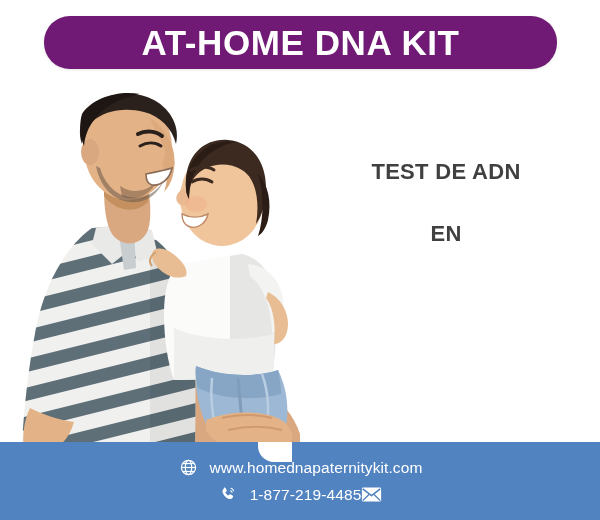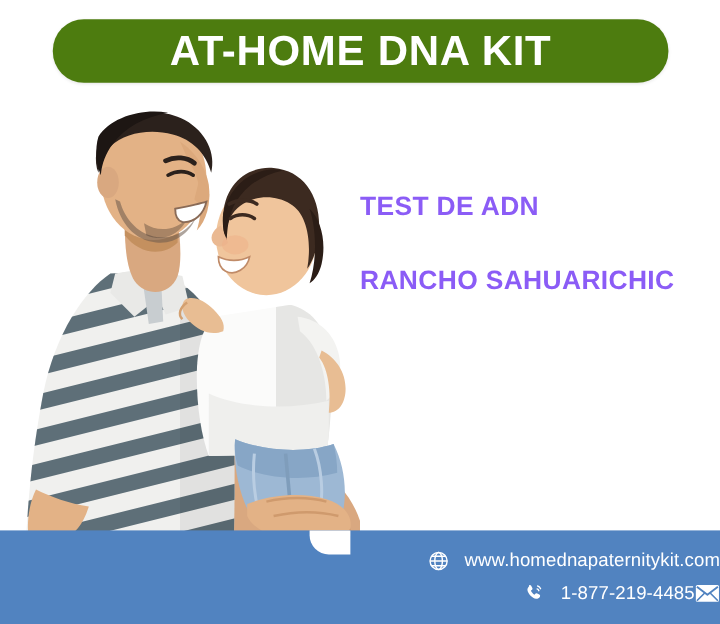--- a/index.html
+++ b/index.html
@@ -19,21 +19,21 @@
     overflow: hidden;
   }
 
   
   .banner-pill {
     position: absolute;
     left: 44px;
     top: 16px;
     width: 513px;
     height: 53px;
-    background: #4d7c0f;
+    background: #701a75;
     border-radius: 26px;
     box-shadow: 0 1px 3px rgba(0,0,0,0.10);
     display: flex;
     align-items: center;
     justify-content: center;
   }
   .banner-title {
     color: #ffffff;
     font-size: 35px;
     font-weight: bold;
@@ -52,21 +52,22 @@
     overflow: hidden;
   }
   .photo-svg { display: block; }
 
   
   .headline-block {
     position: absolute;
     left: 300px;
     top: 160px;
     width: 292px;
-    color: #8b5cf6;
+    text-align: center;
+    color: #404040;
   }
   .headline-line {
     font-size: 22px;
     font-weight: bold;
     letter-spacing: 0.3px;
     line-height: 1.1;
     white-space: nowrap;
   }
   .hl-1 { margin-bottom: 38px; }
   .hl-2 { margin-bottom: 38px; }
@@ -92,21 +93,21 @@
   }
   .footer-rows {
     position: absolute;
     left: 0;
     top: 442px;
     width: 600px;
     height: 78px;
     display: flex;
     flex-direction: column;
     justify-content: center;
-    align-items: flex-end;
+    align-items: center;
     gap: 6px;
   }
   .footer-row {
     display: flex;
     align-items: center;
     justify-content: center;
   }
   .footer-row-2 { }
   .contact-item {
     display: flex;
@@ -240,21 +241,21 @@
       <path d="M206,342 C226,334 252,332 272,338 C286,342 294,352 292,362 C288,372 270,376 248,374 C228,372 210,362 206,352 Z" fill="#e3b286"></path>
       <path d="M222,340 C238,336 258,336 272,340" stroke="#cf9a6d" stroke-width="2" fill="none"></path>
       <path d="M228,352 C246,348 266,348 282,352" stroke="#cf9a6d" stroke-width="2" fill="none"></path>
 
       <path d="M30,330 C42,336 58,342 74,344 C70,358 62,368 52,372 L24,372 C22,358 24,342 30,330 Z" fill="#e3b286"></path>
     </svg>
   </div>
 
   <div class="headline-block">
     <div class="headline-line hl-1">TEST DE ADN</div>
-    <div class="headline-line hl-3">RANCHO SAHUARICHIC</div>
+    <div class="headline-line hl-2">EN</div>
   </div>
 
   <div class="footer-band"></div>
   <div class="footer-notch"></div>
 
   <div class="footer-rows">
 
     <div class="footer-row footer-row-1">
       <div class="contact-item">
         <span class="icon">

